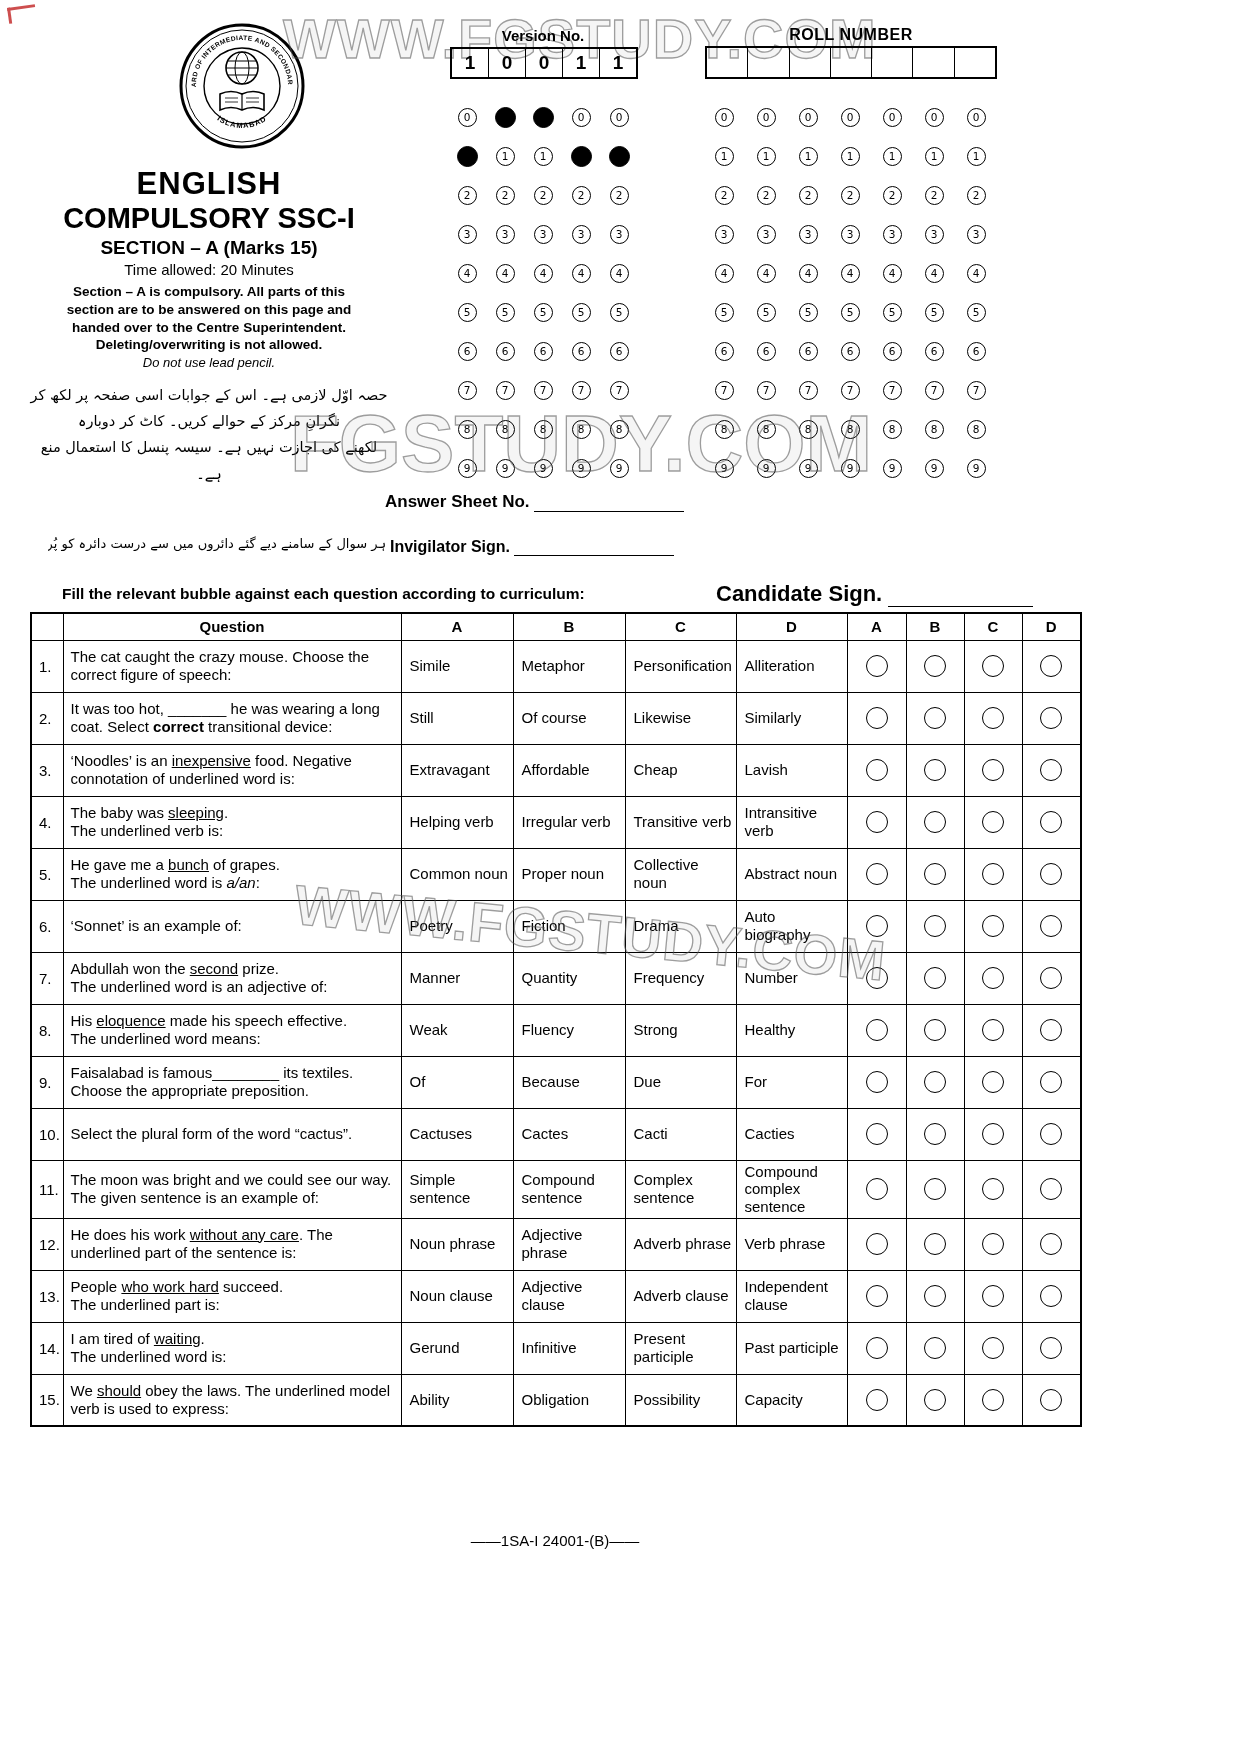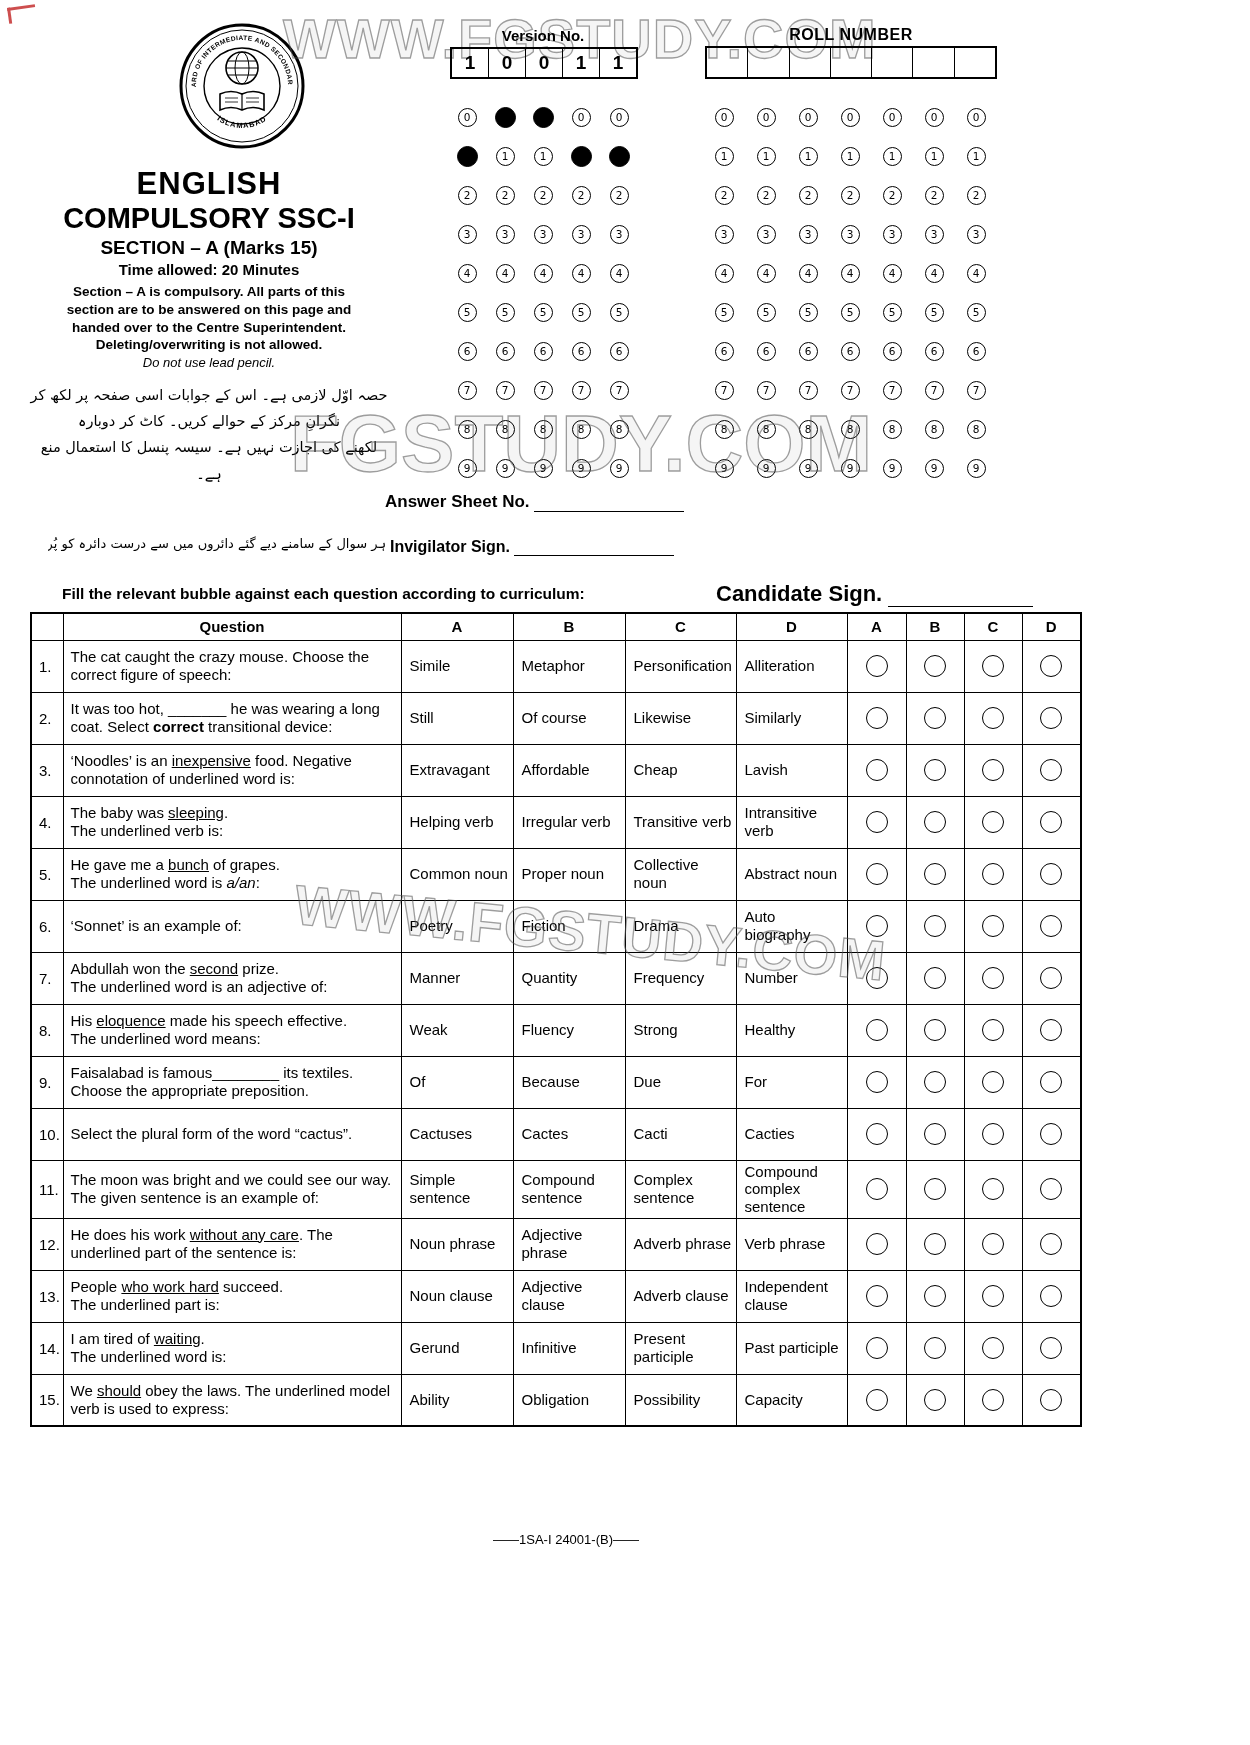--- a/index.html
+++ b/index.html
@@ -19,21 +19,21 @@
     border-left:3px solid #c53030; border-top:3px solid #c53030; transform:rotate(-8deg); opacity:.85; }
 
   
   .logo { position:absolute; left:178px; top:22px; width:128px; height:128px; }
 
   
   .title-block { position:absolute; left:28px; top:166px; width:362px; text-align:center; }
   .t-main1 { font-size:31px; font-weight:bold; letter-spacing:1px; }
   .t-main2 { font-size:29px; font-weight:bold; }
   .t-section { font-size:19px; font-weight:bold; margin-top:2px; }
-  .t-time { font-size:15px; font-weight:bold; margin-top:2px; }
+  .t-time { font-size:15px; font-weight:normal; margin-top:2px; }
   .t-inst { font-size:13.5px; font-weight:bold; line-height:1.32; margin-top:5px; }
   .t-note { font-size:13px; font-style:italic; margin-top:1px; }
   .t-urdu { margin-top:12px; direction:rtl; font-family:"DejaVu Sans", sans-serif; font-size:14.5px; line-height:1.8; }
 
   
   .v-label { position:absolute; left:448px; top:27px; width:190px; text-align:center; font-weight:bold; font-size:15px; z-index:6; }
   .r-label { position:absolute; left:705px; top:26px; width:292px; text-align:center; font-weight:bold; font-size:16px; letter-spacing:.5px; z-index:6; }
   .cell-row { position:absolute; display:flex; border:2px solid #000; background:transparent; z-index:6; }
   #versionCells { left:450px; top:47px; width:188px; height:32px; }
   #rollCells { left:705px; top:46px; width:292px; height:33px; }
@@ -66,21 +66,21 @@
   .q-table td { height:52px; vertical-align:middle; font-size:15px; }
   .q-no { text-align:left; padding-left:7px; }
   .q-text { padding:4px 4px 4px 7px; line-height:1.22; white-space:pre-line; }
   .q-text .u { text-decoration:underline; }
   .q-text .b { font-weight:bold; }
   .q-text .i { font-style:italic; }
   .opt { padding:2px 2px 2px 8px; font-size:14.5px; line-height:1.18; }
   .bub-cell { text-align:center; }
   .ans-bubble { width:22px; height:22px; border:1.6px solid #000; border-radius:50%; margin:0 auto; background:#fff; }
 
-  .footer { position:absolute; left:16px; top:1532px; width:1100px; text-align:center; font-size:13px; }
+  .footer { position:absolute; left:5px; top:1532px; width:1100px; text-align:center; font-size:15px; }
 </style>
 </head>
 <body>
 
 <div class="page">
 
   <div class="corner-mark"></div>
 
   <div class="watermark wm-top">WWW.FGSTUDY.COM</div>
   <div class="watermark wm-mid">FGSTUDY.COM</div>

